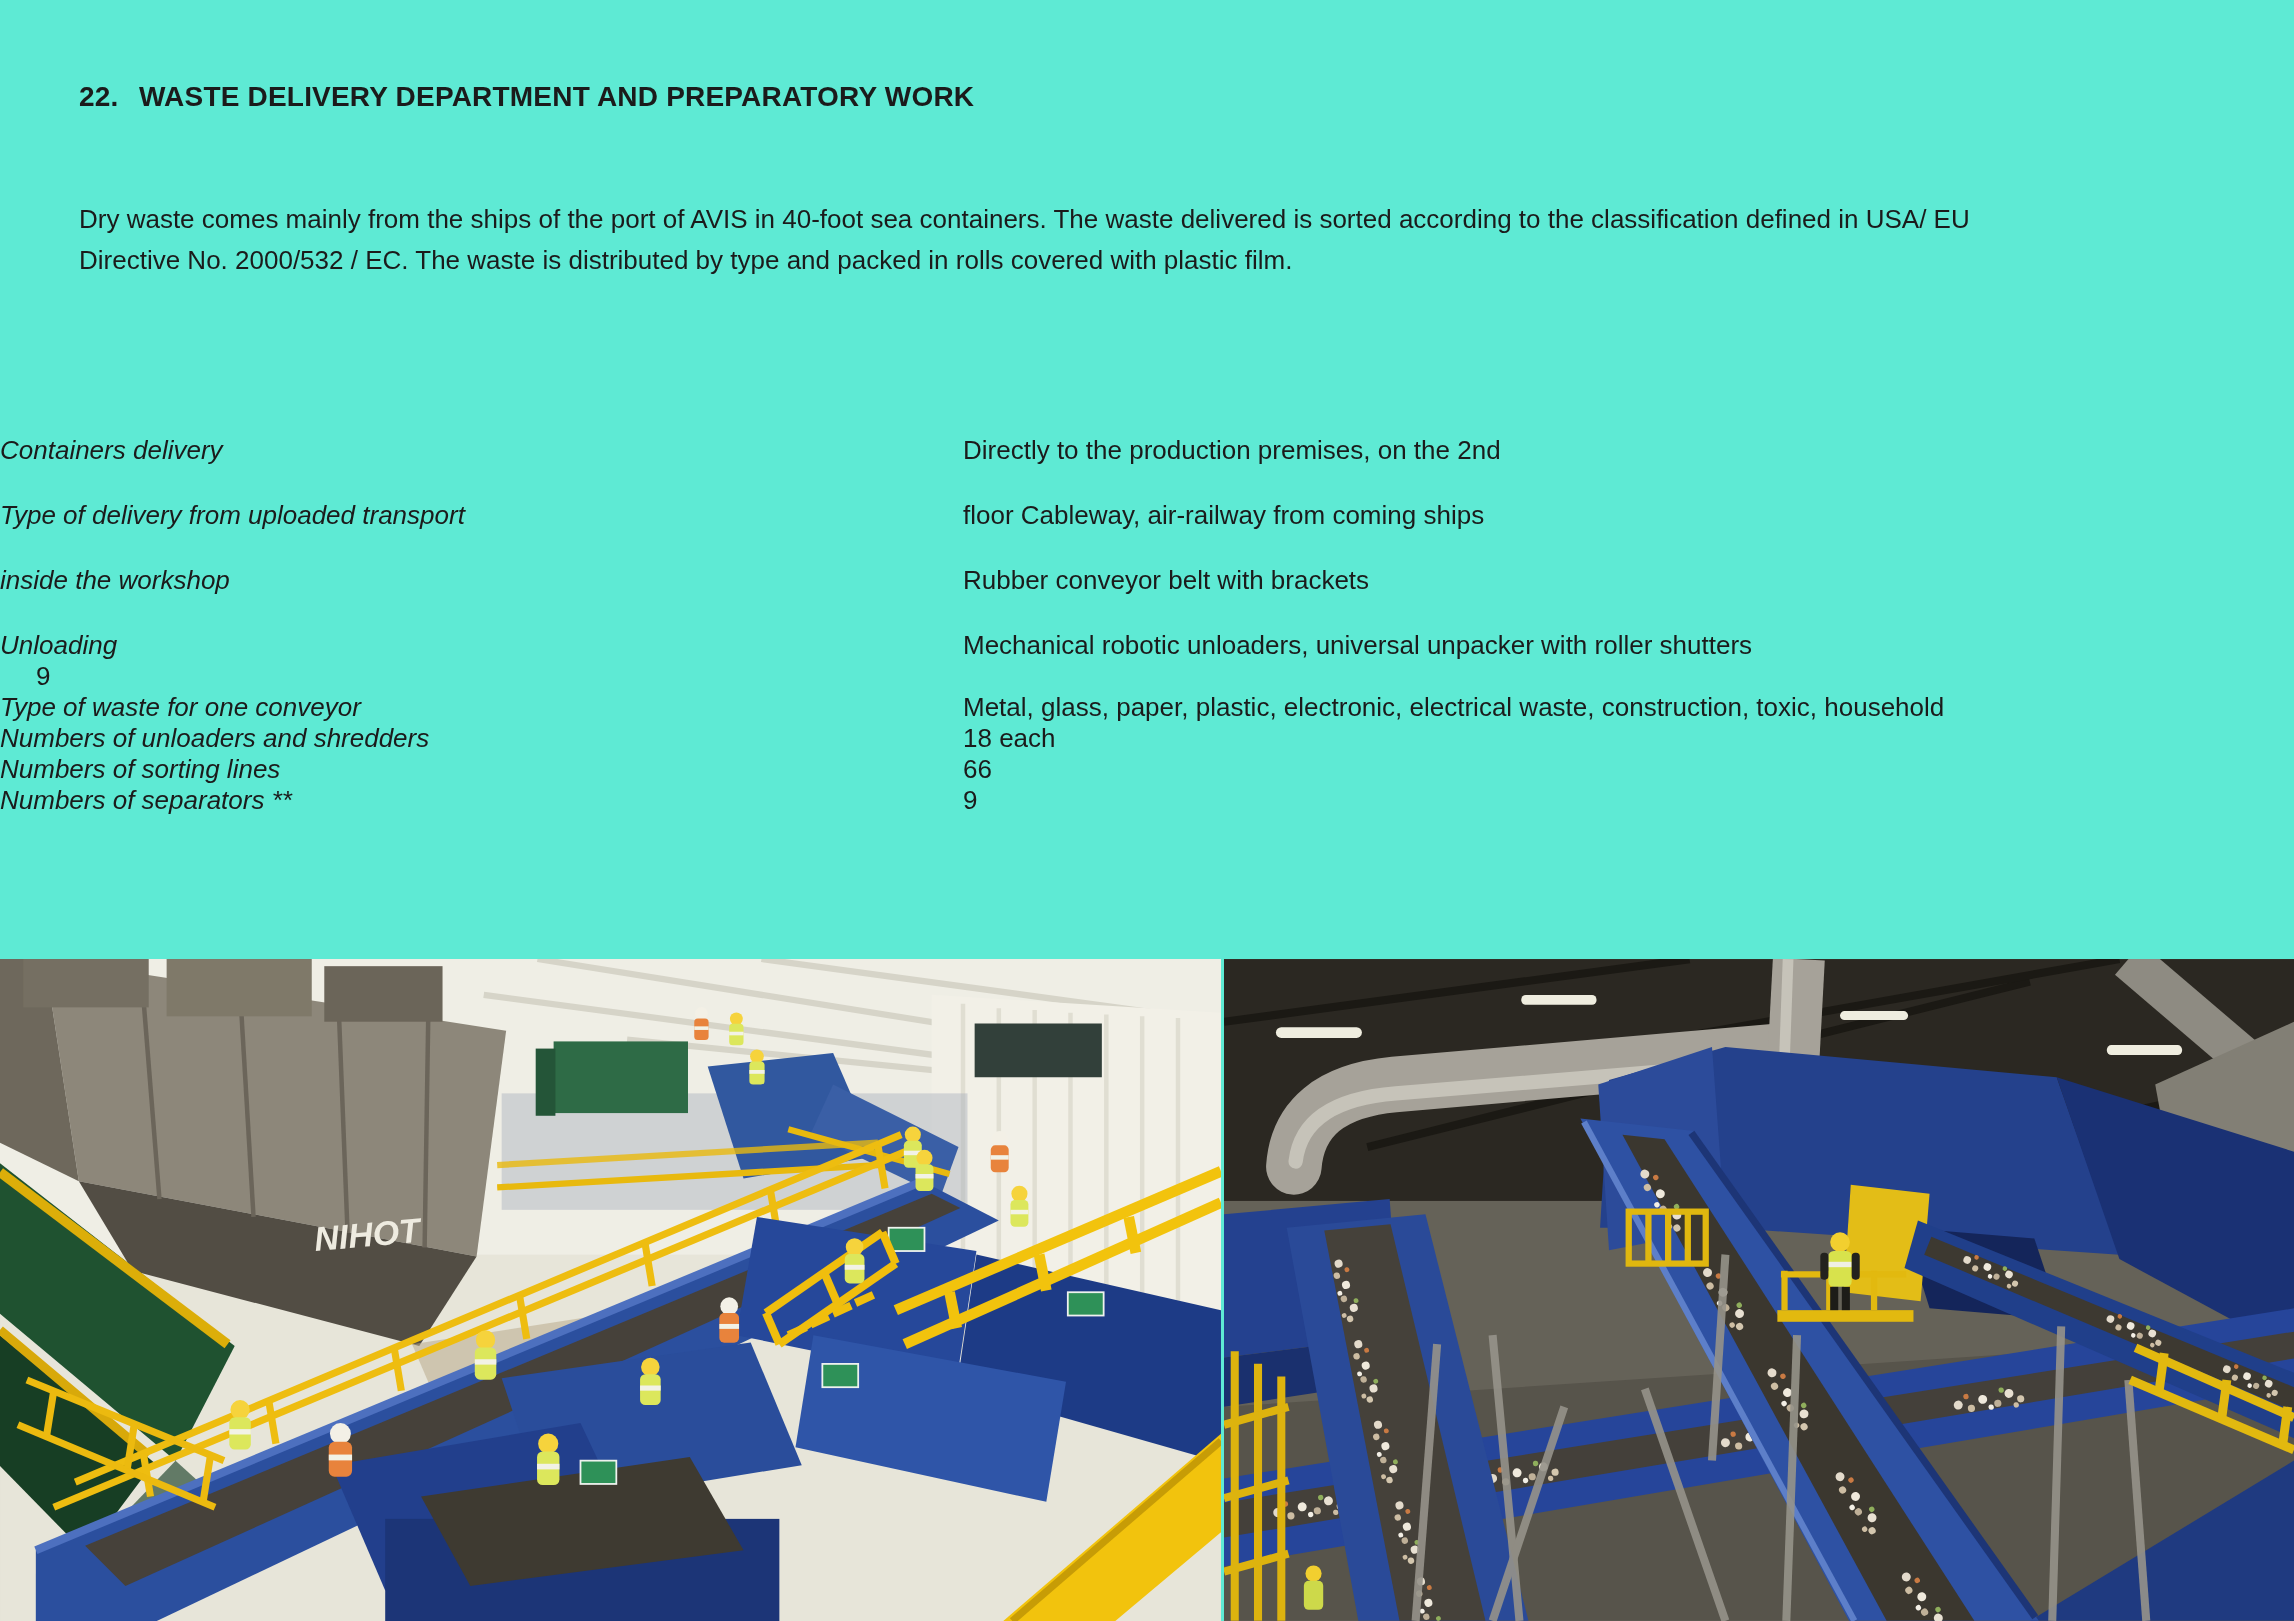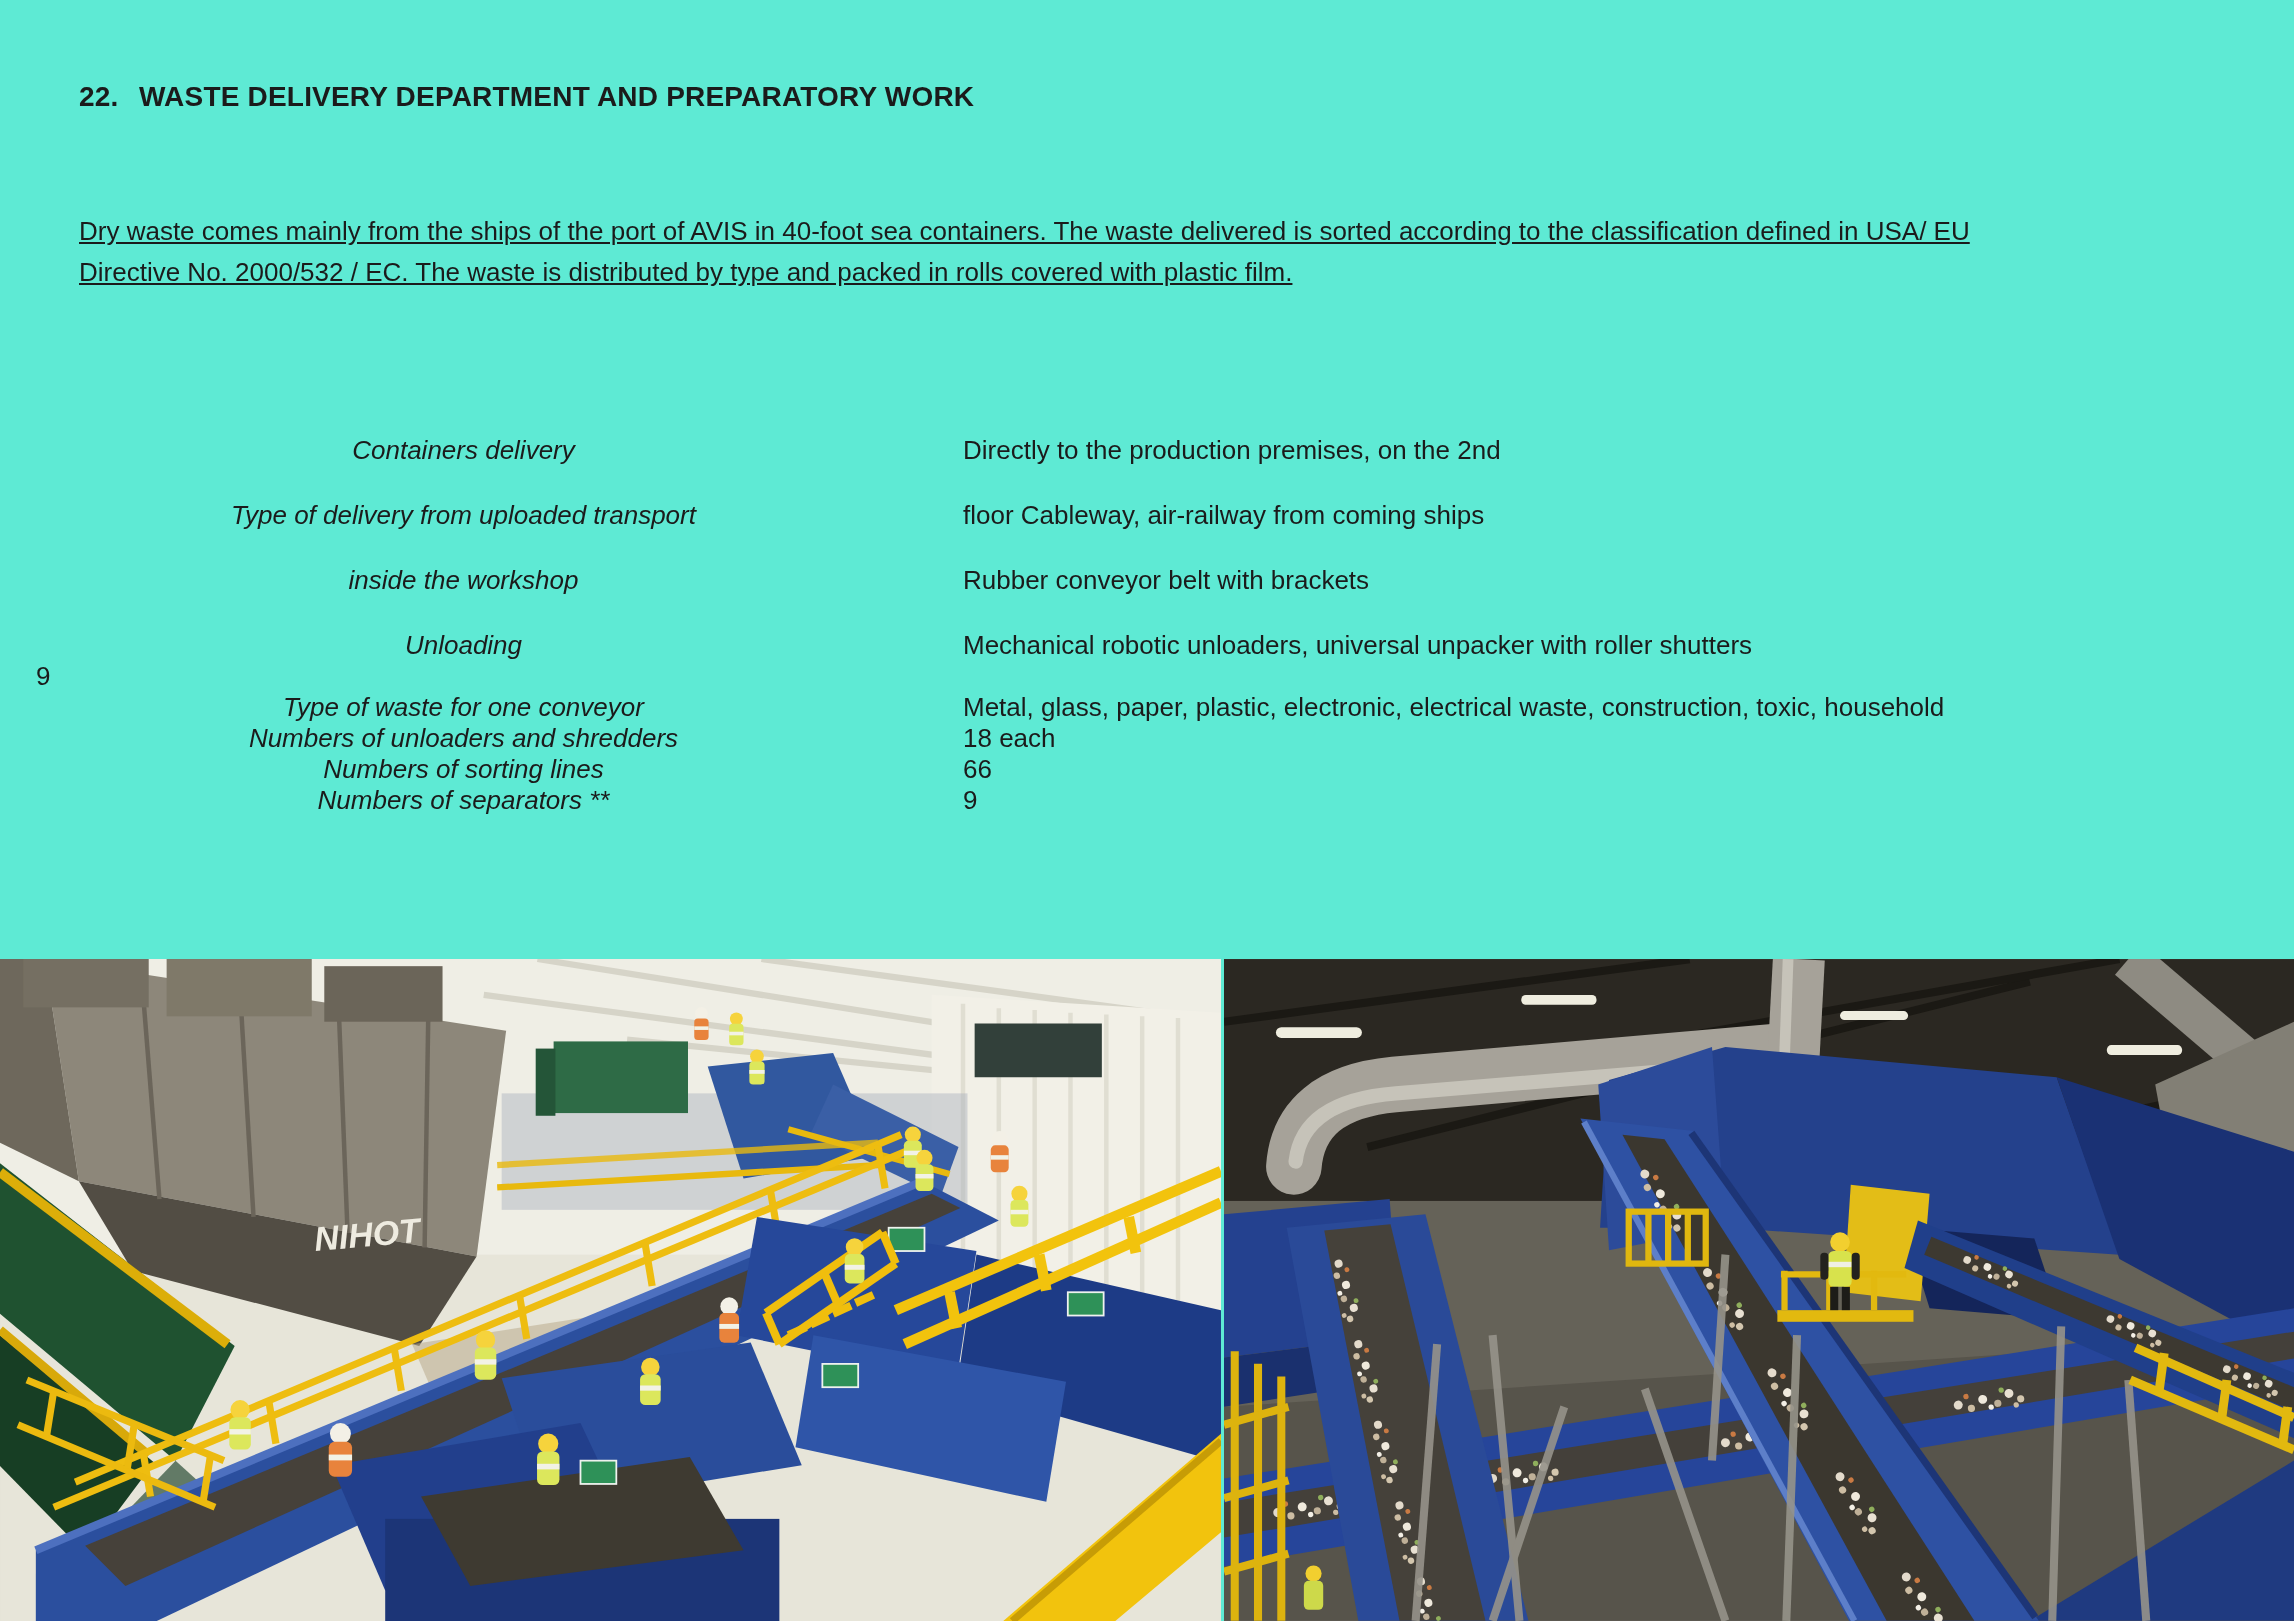--- a/index.html
+++ b/index.html
@@ -3,25 +3,25 @@
 <meta charset="utf-8">
 <style>
   html,body{margin:0;padding:0;background:#ffffff;}
   .page{
     position:relative;width:2294px;height:1621px;background:#5eead4;
     font-family:"Liberation Sans",sans-serif;color:#1b1b1b;overflow:hidden;
   }
   .heading{position:absolute;top:81px;left:79px;display:flex;align-items:baseline;
     font-weight:bold;font-size:28px;letter-spacing:0.2px;}
   .heading .num{width:60px;flex:0 0 60px;}
-  .para{position:absolute;top:211px;left:79px;font-size:26px;line-height:41px;white-space:nowrap;text-decoration:underline;}
+  .para{position:absolute;top:199px;left:79px;font-size:26px;line-height:41px;white-space:nowrap;}
   .specs{position:absolute;top:435px;left:0;width:2294px;font-size:26px;}
   .spec-row{display:flex;line-height:31px;}
   .spec-row.spaced{margin-bottom:34px;}
-  .spec-label{width:927px;flex:0 0 927px;text-align:center;font-style:italic;white-space:nowrap;}
+  .spec-label{width:927px;flex:0 0 927px;text-align:left;font-style:italic;white-space:nowrap;}
   .spec-value{margin-left:36px;white-space:nowrap;}
   .photo{position:absolute;top:959px;height:662px;overflow:hidden;background:#777;}
   .photo.left{left:0;width:1221px;}
   .photo.right{left:1224px;width:1070px;}
   .photo svg{display:block;}
 </style>
 </head>
 <body>
 
 <div class="page">

